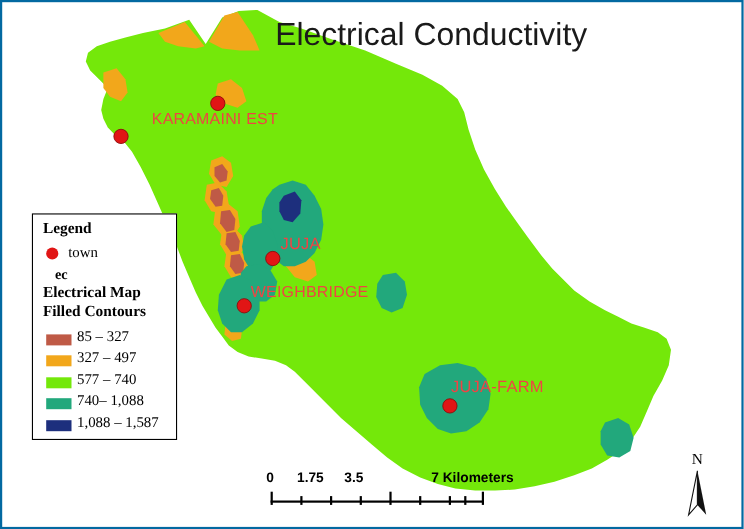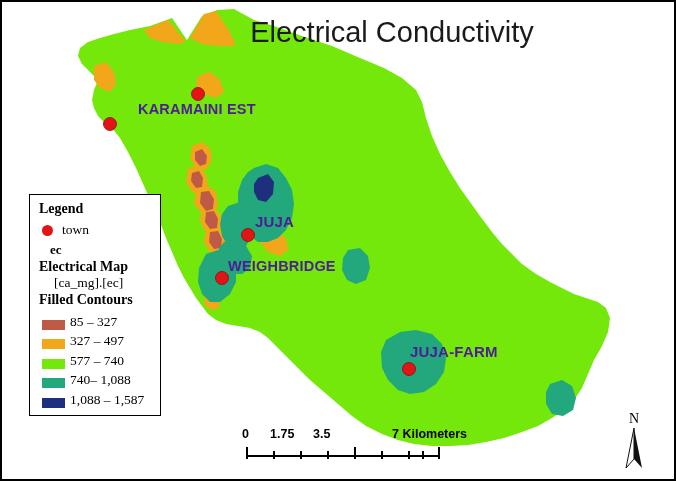--- a/index.html
+++ b/index.html
@@ -6,21 +6,21 @@
   body{
     width:676px;height:481px;
     background:#ffffff;
     font-family:"Liberation Sans", sans-serif;
     overflow:hidden;
   }
   #frame{
     position:relative;
     width:676px;height:481px;
     box-sizing:border-box;
-    border:2px solid #000000;
+    border:2px solid #0369a1;
     background:#ffffff;
     overflow:hidden;
   }
   #map-svg{
     position:absolute;
     left:0;top:0;
     width:676px;height:481px;
   }
   
   #map-title{
@@ -32,22 +32,22 @@
     font-size:29px;
     font-weight:400;
     color:#1a1a1a;
     letter-spacing:0px;
     white-space:nowrap;
   }
   
   .town-label{
     position:absolute;
     font-family:"Liberation Sans", sans-serif;
-    font-weight:bold;
-    color:#4c1d95;
+    font-weight:normal;
+    color:#ef4444;
     white-space:nowrap;
     letter-spacing:0.2px;
   }
   #lbl-karamaini{left:136px;top:99px;font-size:14.5px;}
   #lbl-juja{left:253px;top:211px;font-size:15px;}
   #lbl-weighbridge{left:226px;top:256px;font-size:14.5px;}
   #lbl-jujafarm{left:408px;top:341px;font-size:15px;}
 
   
   #legend{
@@ -271,21 +271,20 @@
   <div id="legend">
     <div id="legend-title">Legend</div>
 
     <div class="legend-row">
       <span class="legend-dot"></span>
       <span class="legend-text">town</span>
     </div>
 
     <div id="legend-ec">ec</div>
     <div id="legend-pred">Electrical Map</div>
-    <div id="legend-field">[ca_mg].[ec]</div>
     <div id="legend-contours">Filled Contours</div>
 
     <div class="swatch-row">
       <span class="swatch" style="background:#bf5a46"></span>
       <span class="swatch-text">85 – 327</span>
     </div>
     <div class="swatch-row">
       <span class="swatch" style="background:#f2a71b"></span>
       <span class="swatch-text">327 – 497</span>
     </div>

